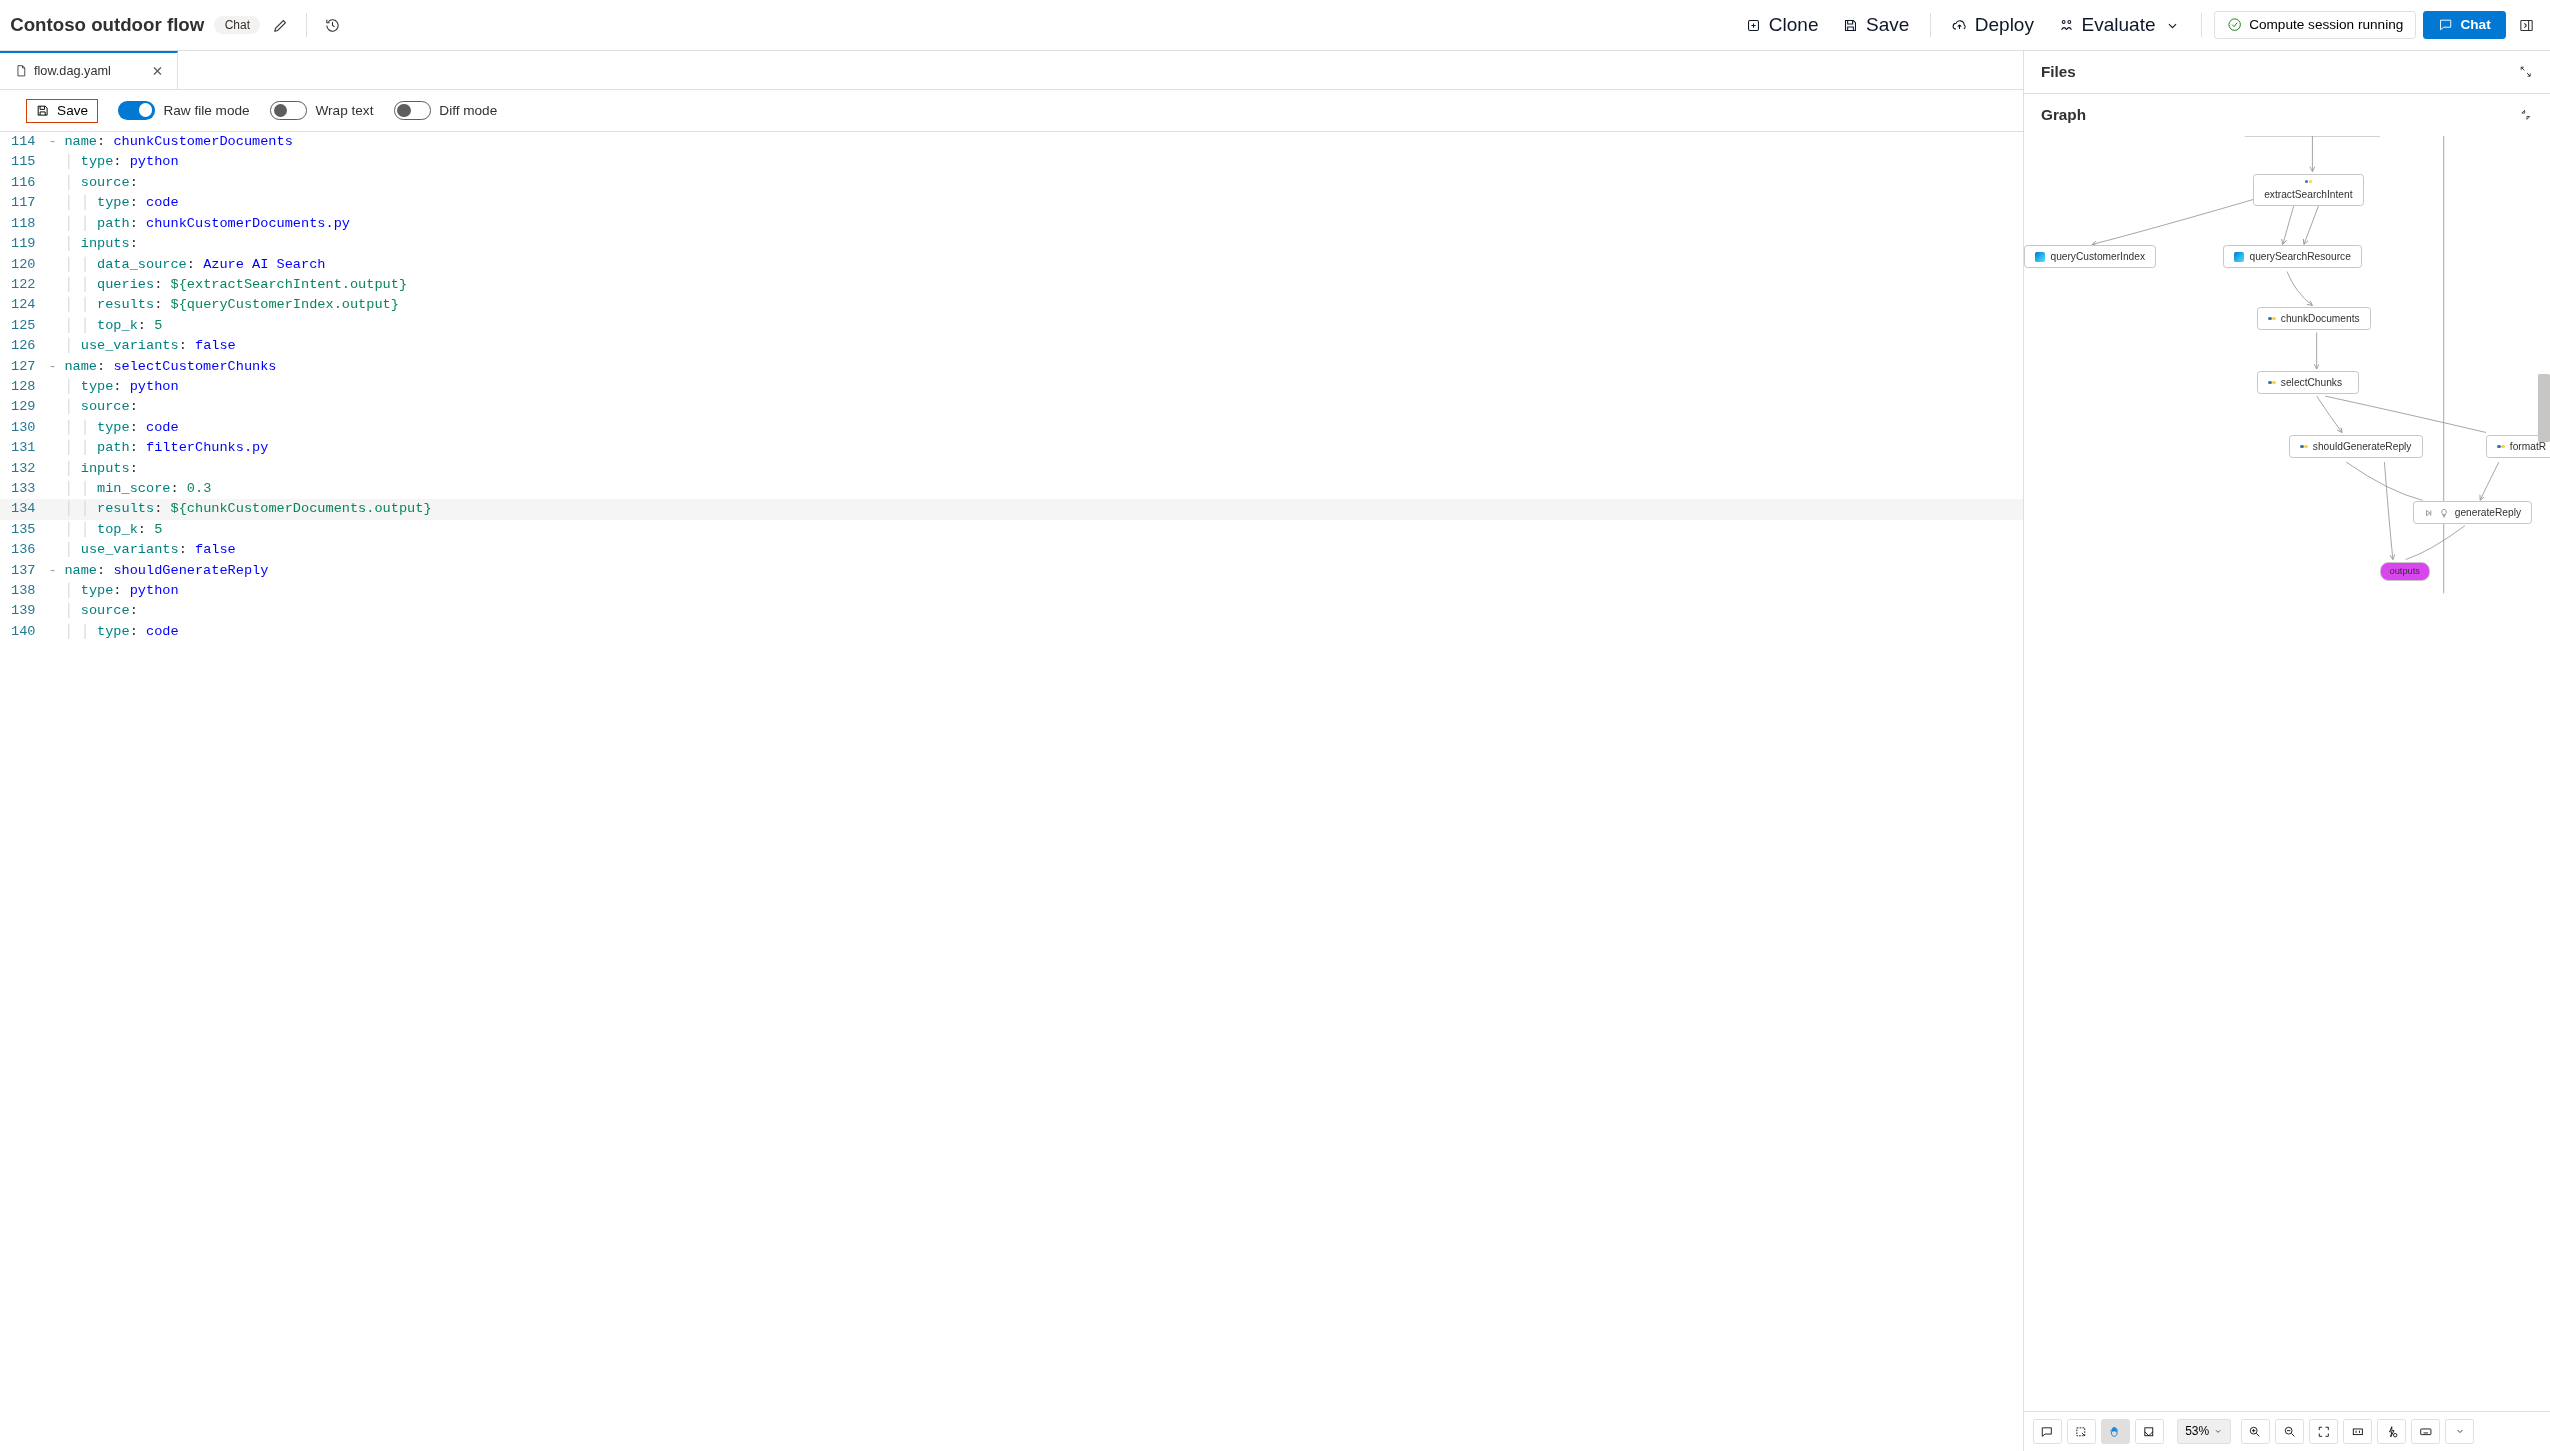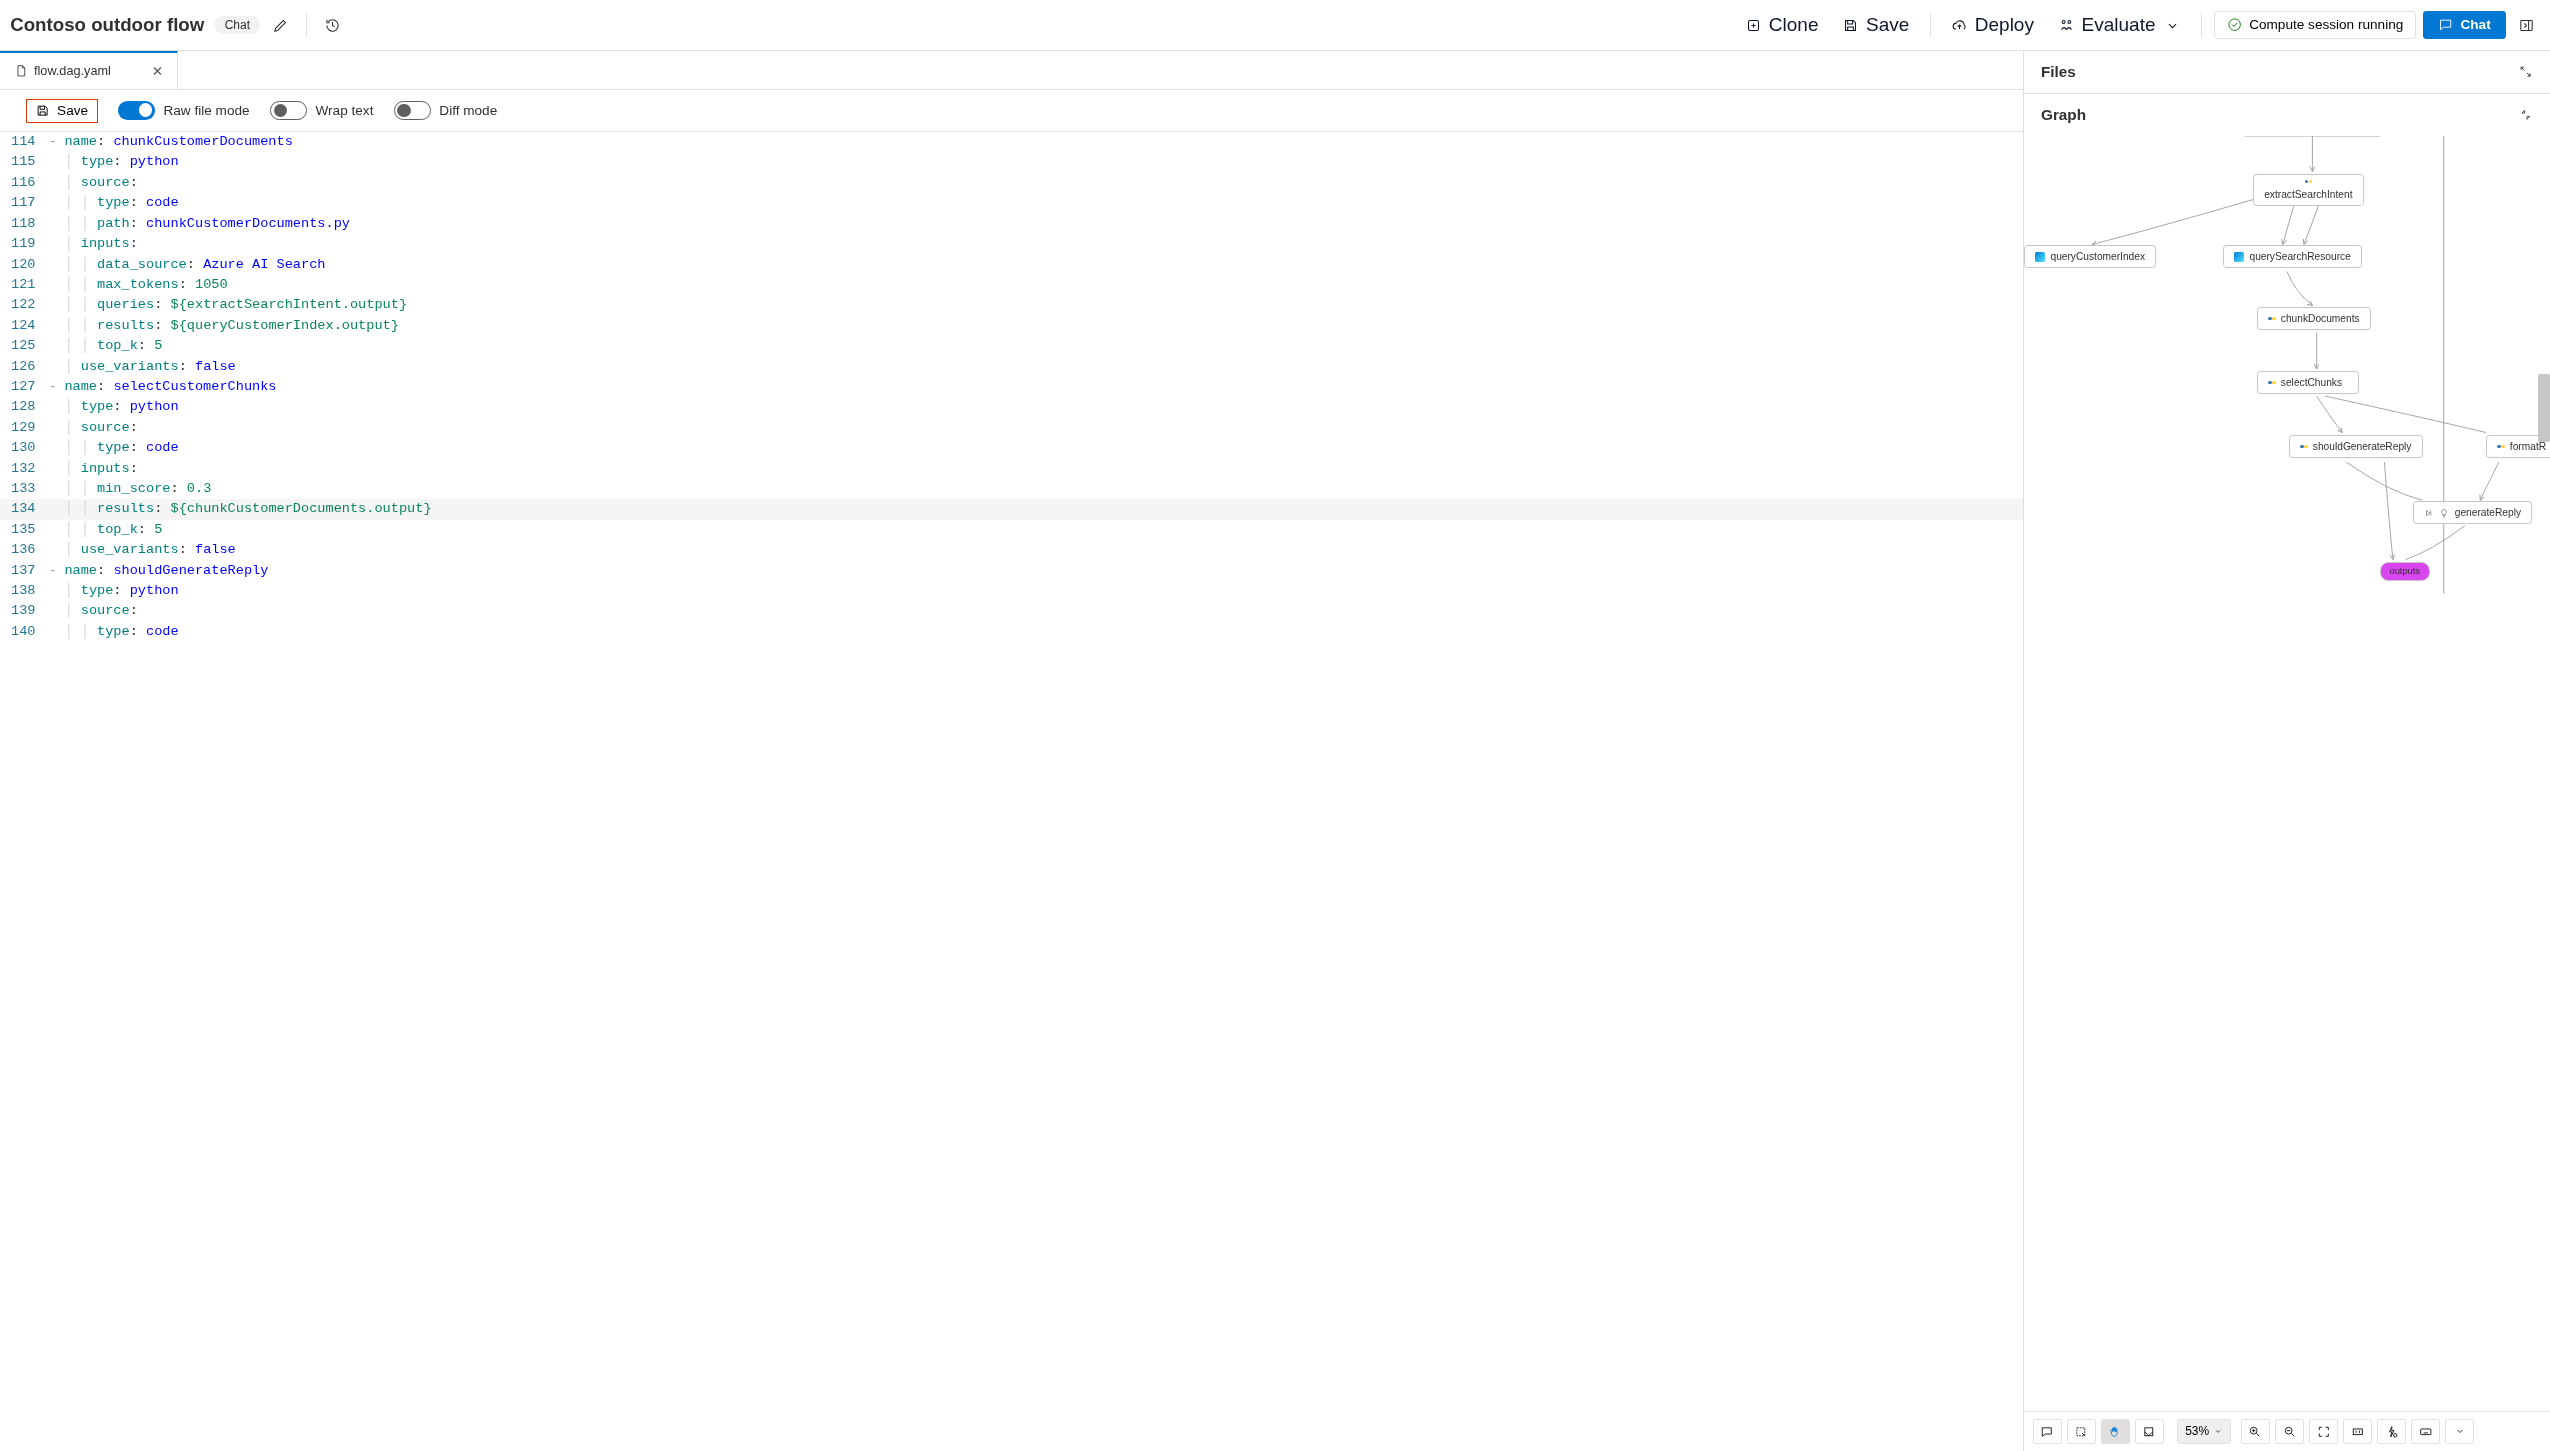--- a/index.html
+++ b/index.html
@@ -400,29 +400,29 @@
     </div>
 
     <div class="code-area" id="code-area">
         <div class="code-row"><span class="lineno">114</span><span class="gutter">-</span><span class="code-content"><span class="tk-key">name</span><span class="tk-plain">:</span> <span class="tk-str">chunkCustomerDocuments</span></span></div>
         <div class="code-row"><span class="lineno">115</span><span class="gutter"> </span><span class="code-content"><span class="vline">│ </span><span class="tk-key">type</span><span class="tk-plain">:</span> <span class="tk-str">python</span></span></div>
         <div class="code-row"><span class="lineno">116</span><span class="gutter"> </span><span class="code-content"><span class="vline">│ </span><span class="tk-key">source</span><span class="tk-plain">:</span></span></div>
         <div class="code-row"><span class="lineno">117</span><span class="gutter"> </span><span class="code-content"><span class="vline">│ </span><span class="vline">│ </span><span class="tk-key">type</span><span class="tk-plain">:</span> <span class="tk-str">code</span></span></div>
         <div class="code-row"><span class="lineno">118</span><span class="gutter"> </span><span class="code-content"><span class="vline">│ </span><span class="vline">│ </span><span class="tk-key">path</span><span class="tk-plain">:</span> <span class="tk-str">chunkCustomerDocuments.py</span></span></div>
         <div class="code-row"><span class="lineno">119</span><span class="gutter"> </span><span class="code-content"><span class="vline">│ </span><span class="tk-key">inputs</span><span class="tk-plain">:</span></span></div>
         <div class="code-row"><span class="lineno">120</span><span class="gutter"> </span><span class="code-content"><span class="vline">│ </span><span class="vline">│ </span><span class="tk-key">data_source</span><span class="tk-plain">:</span> <span class="tk-str">Azure AI Search</span></span></div>
-        <div class="code-row"><span class="lineno">121</span><span class="gutter"> </span><span class="code-content"><span class="vline">│ </span><span class="vline">│ </span><span class="tk-key">max_tokens</span><span class="tk-plain">:</span> <span class="tk-num">1050</span></span></div>
         <div class="code-row"><span class="lineno">122</span><span class="gutter"> </span><span class="code-content"><span class="vline">│ </span><span class="vline">│ </span><span class="tk-key">queries</span><span class="tk-plain">:</span> <span class="tk-var">${extractSearchIntent.output}</span></span></div>
         <div class="code-row"><span class="lineno">124</span><span class="gutter"> </span><span class="code-content"><span class="vline">│ </span><span class="vline">│ </span><span class="tk-key">results</span><span class="tk-plain">:</span> <span class="tk-var">${queryCustomerIndex.output}</span></span></div>
         <div class="code-row"><span class="lineno">125</span><span class="gutter"> </span><span class="code-content"><span class="vline">│ </span><span class="vline">│ </span><span class="tk-key">top_k</span><span class="tk-plain">:</span> <span class="tk-num">5</span></span></div>
         <div class="code-row"><span class="lineno">126</span><span class="gutter"> </span><span class="code-content"><span class="vline">│ </span><span class="tk-key">use_variants</span><span class="tk-plain">:</span> <span class="tk-bool">false</span></span></div>
         <div class="code-row"><span class="lineno">127</span><span class="gutter">-</span><span class="code-content"><span class="tk-key">name</span><span class="tk-plain">:</span> <span class="tk-str">selectCustomerChunks</span></span></div>
         <div class="code-row"><span class="lineno">128</span><span class="gutter"> </span><span class="code-content"><span class="vline">│ </span><span class="tk-key">type</span><span class="tk-plain">:</span> <span class="tk-str">python</span></span></div>
         <div class="code-row"><span class="lineno">129</span><span class="gutter"> </span><span class="code-content"><span class="vline">│ </span><span class="tk-key">source</span><span class="tk-plain">:</span></span></div>
         <div class="code-row"><span class="lineno">130</span><span class="gutter"> </span><span class="code-content"><span class="vline">│ </span><span class="vline">│ </span><span class="tk-key">type</span><span class="tk-plain">:</span> <span class="tk-str">code</span></span></div>
+        <div class="code-row"><span class="lineno">131</span><span class="gutter"> </span><span class="code-content"><span class="vline">│ </span><span class="vline">│ </span><span class="tk-key">path</span><span class="tk-plain">:</span> <span class="tk-str">filterChunks.py</span></span></div>
         <div class="code-row"><span class="lineno">132</span><span class="gutter"> </span><span class="code-content"><span class="vline">│ </span><span class="tk-key">inputs</span><span class="tk-plain">:</span></span></div>
         <div class="code-row"><span class="lineno">133</span><span class="gutter"> </span><span class="code-content"><span class="vline">│ </span><span class="vline">│ </span><span class="tk-key">min_score</span><span class="tk-plain">:</span> <span class="tk-num">0.3</span></span></div>
         <div class="code-row hl"><span class="lineno">134</span><span class="gutter"> </span><span class="code-content"><span class="vline">│ </span><span class="vline">│ </span><span class="tk-key">results</span><span class="tk-plain">:</span> <span class="tk-var">${chunkCustomerDocuments.output}</span></span></div>
         <div class="code-row"><span class="lineno">135</span><span class="gutter"> </span><span class="code-content"><span class="vline">│ </span><span class="vline">│ </span><span class="tk-key">top_k</span><span class="tk-plain">:</span> <span class="tk-num">5</span></span></div>
         <div class="code-row"><span class="lineno">136</span><span class="gutter"> </span><span class="code-content"><span class="vline">│ </span><span class="tk-key">use_variants</span><span class="tk-plain">:</span> <span class="tk-bool">false</span></span></div>
         <div class="code-row"><span class="lineno">137</span><span class="gutter">-</span><span class="code-content"><span class="tk-key">name</span><span class="tk-plain">:</span> <span class="tk-str">shouldGenerateReply</span></span></div>
         <div class="code-row"><span class="lineno">138</span><span class="gutter"> </span><span class="code-content"><span class="vline">│ </span><span class="tk-key">type</span><span class="tk-plain">:</span> <span class="tk-str">python</span></span></div>
         <div class="code-row"><span class="lineno">139</span><span class="gutter"> </span><span class="code-content"><span class="vline">│ </span><span class="tk-key">source</span><span class="tk-plain">:</span></span></div>
         <div class="code-row"><span class="lineno">140</span><span class="gutter"> </span><span class="code-content"><span class="vline">│ </span><span class="vline">│ </span><span class="tk-key">type</span><span class="tk-plain">:</span> <span class="tk-str">code</span></span></div>
       </div>

